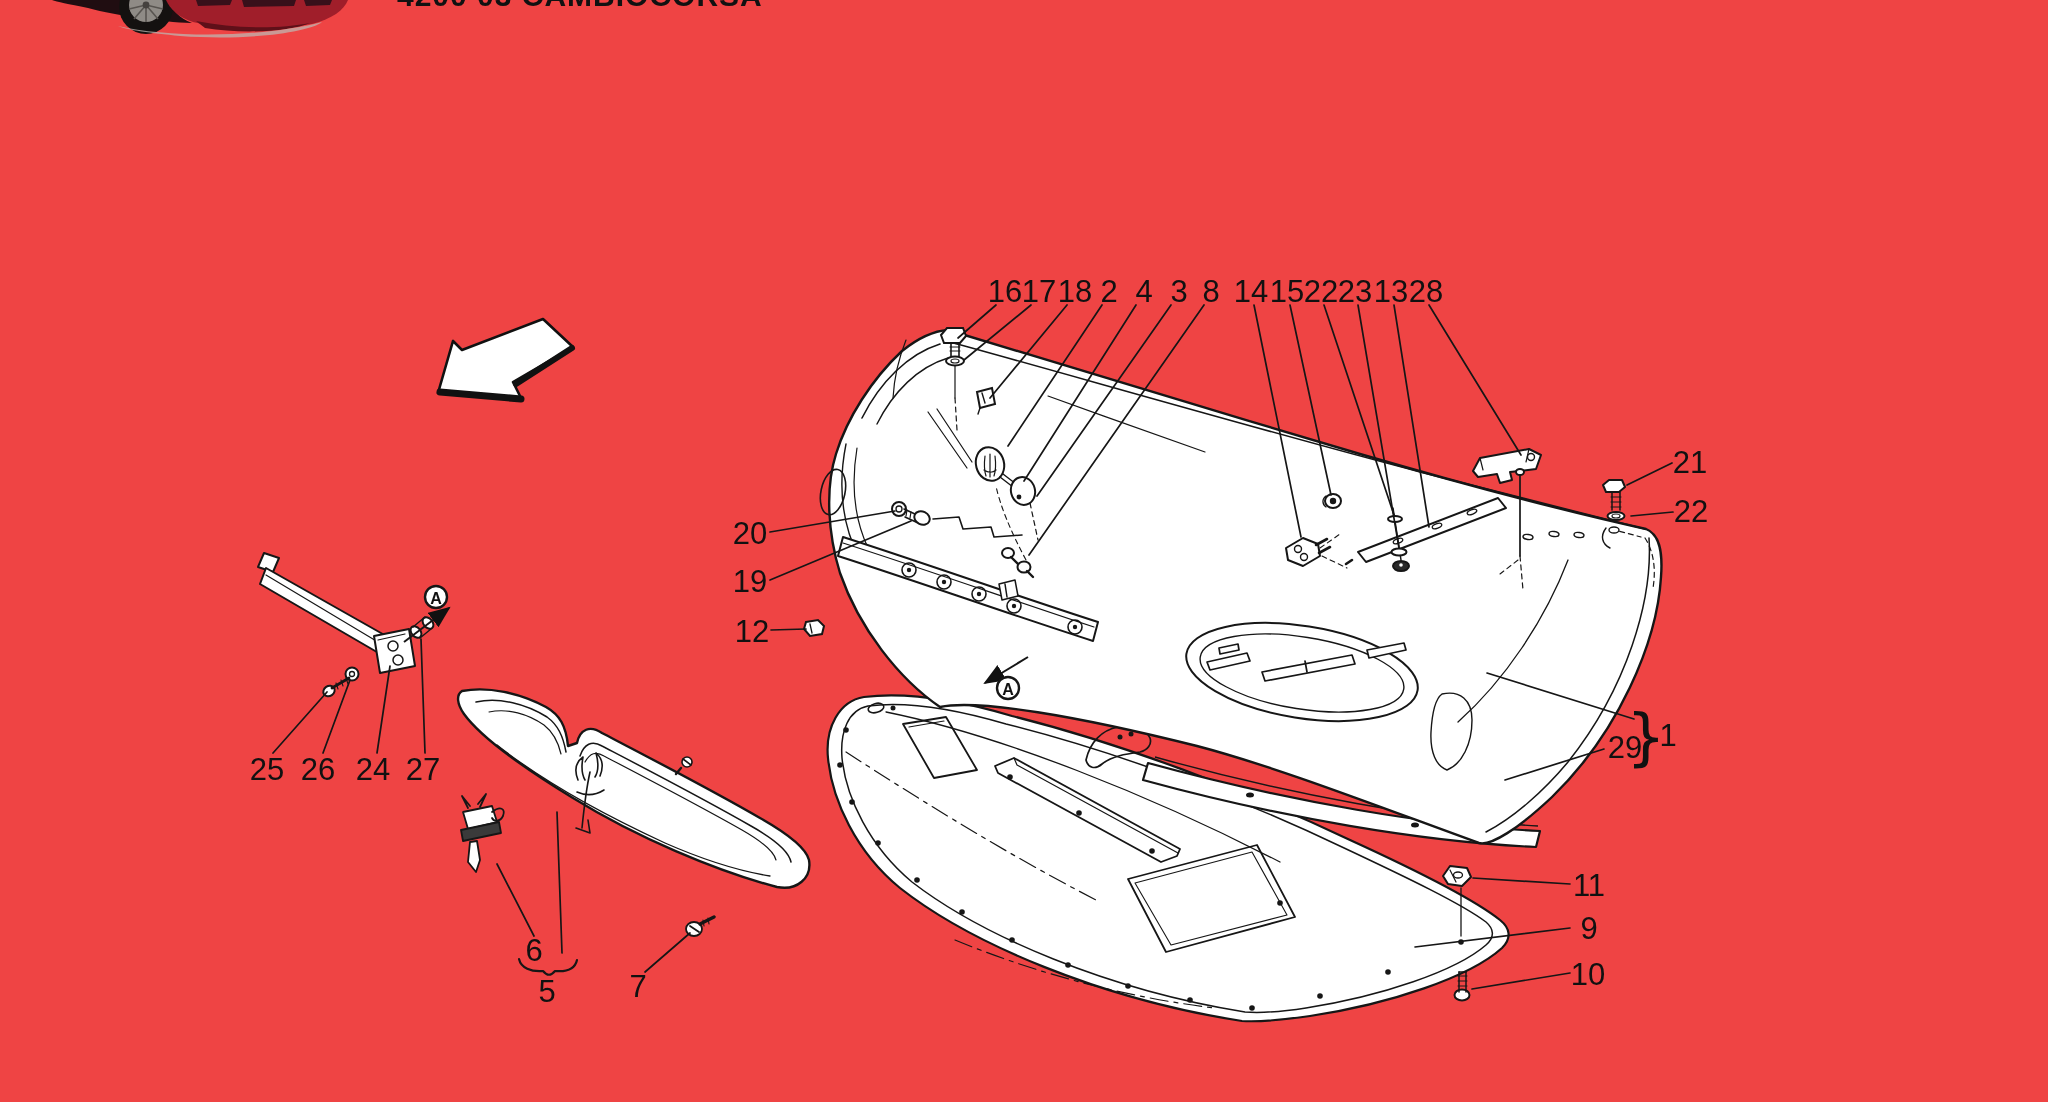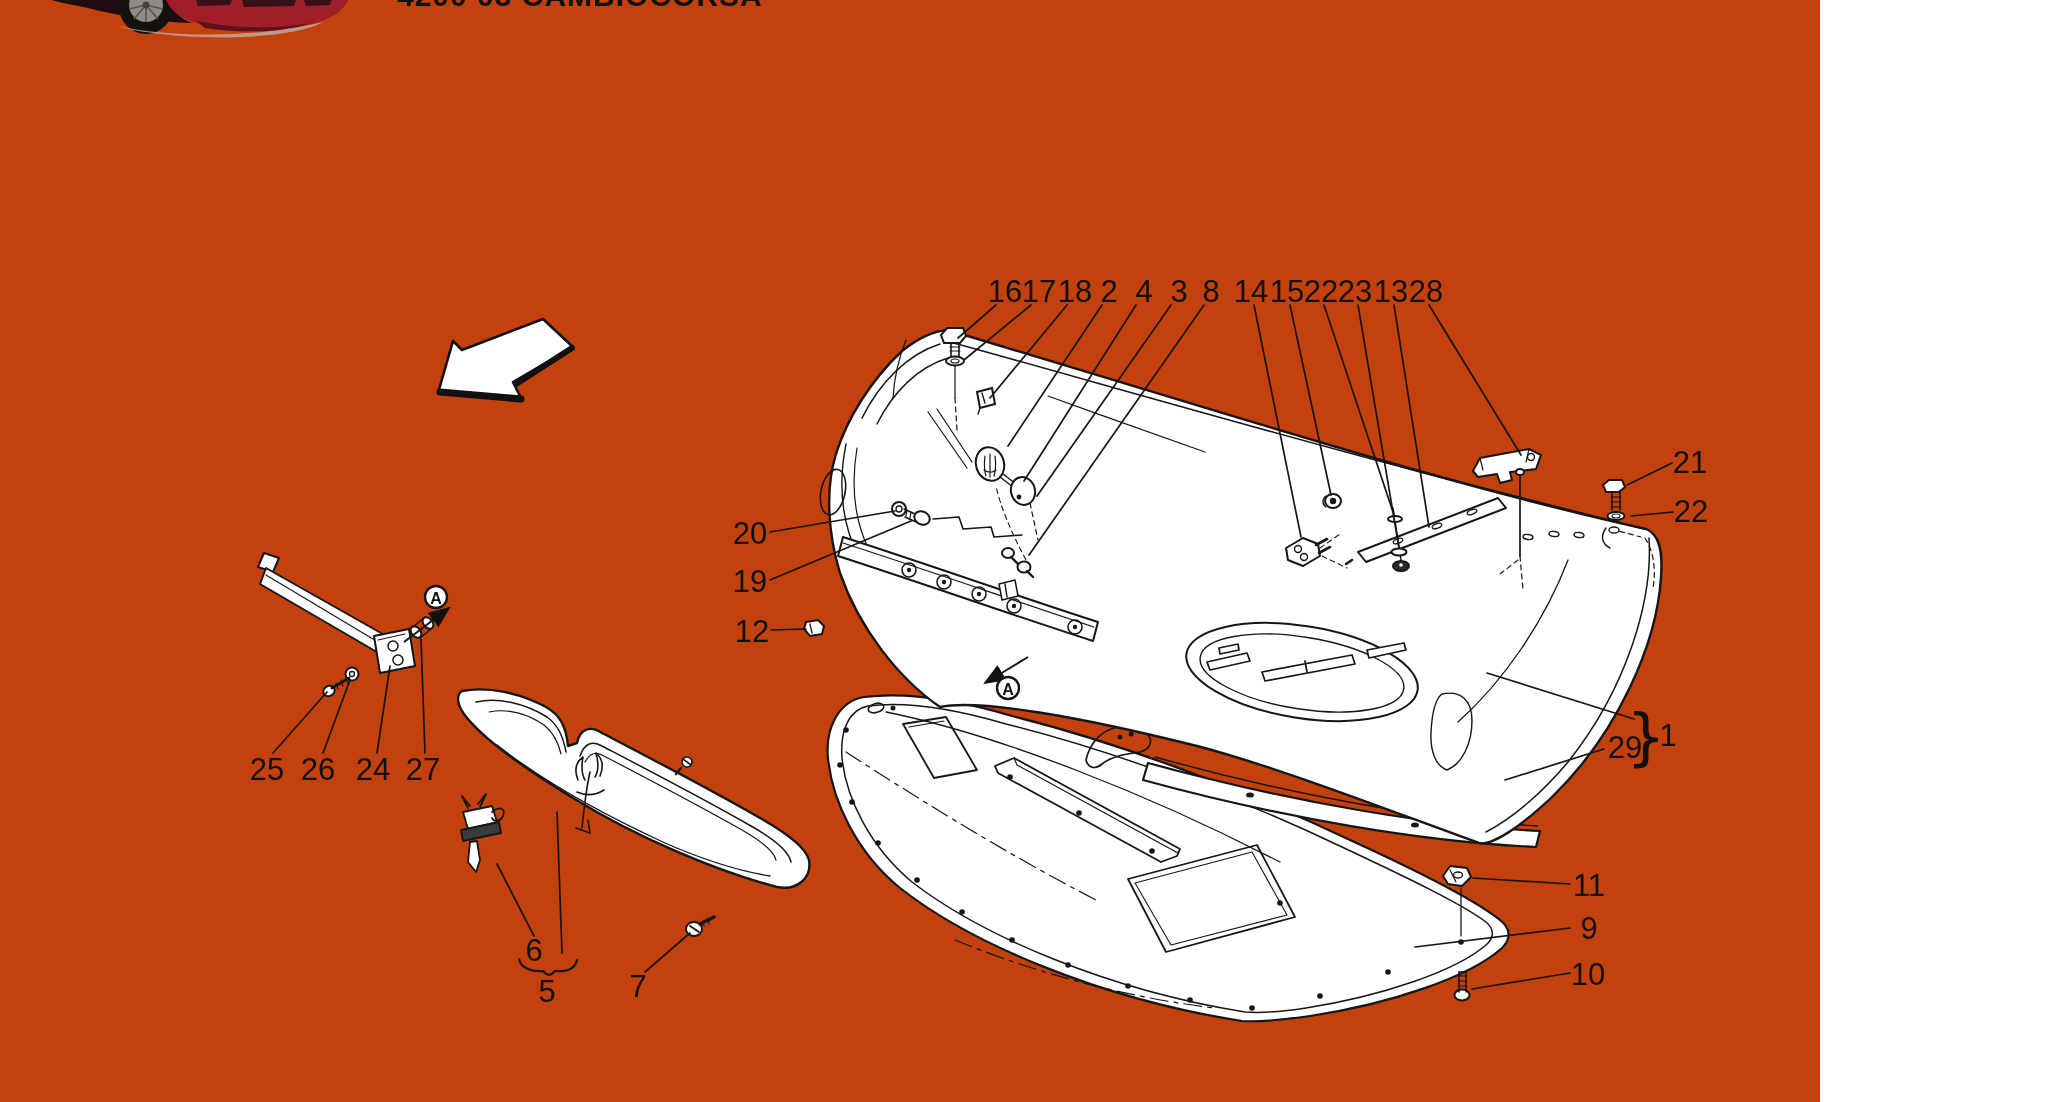--- a/index.html
+++ b/index.html
@@ -1,18 +1,18 @@
 <!DOCTYPE html>
 <html><head>
 <meta charset="utf-8">
 <style>
   html,body{margin:0;padding:0;background:#fff;}
   body{width:2048px;height:1102px;overflow:hidden;position:relative;
        font-family:"Liberation Sans", sans-serif;}
-  .stage{position:absolute;inset:0;width:1820px;height:1102px;background:#c2410c;overflow:hidden;}
+  .stage{position:absolute;inset:0;width:2048px;height:1102px;background:#ef4444;overflow:hidden;}
   .page-title{position:absolute;top:-21px;left:397px;font-size:30px;font-weight:bold;
               letter-spacing:1px;color:#111;white-space:nowrap;}
   svg.canvas{position:absolute;top:0;left:0;}
   svg text.callout{font-family:"Liberation Sans",sans-serif;fill:#111;}
   svg text.marker-a{font-family:"Liberation Sans",sans-serif;font-weight:bold;fill:#111;}
   svg text.brace{font-family:"DejaVu Sans",sans-serif;fill:#111;}
 </style>
 </head>
 <body>
 

